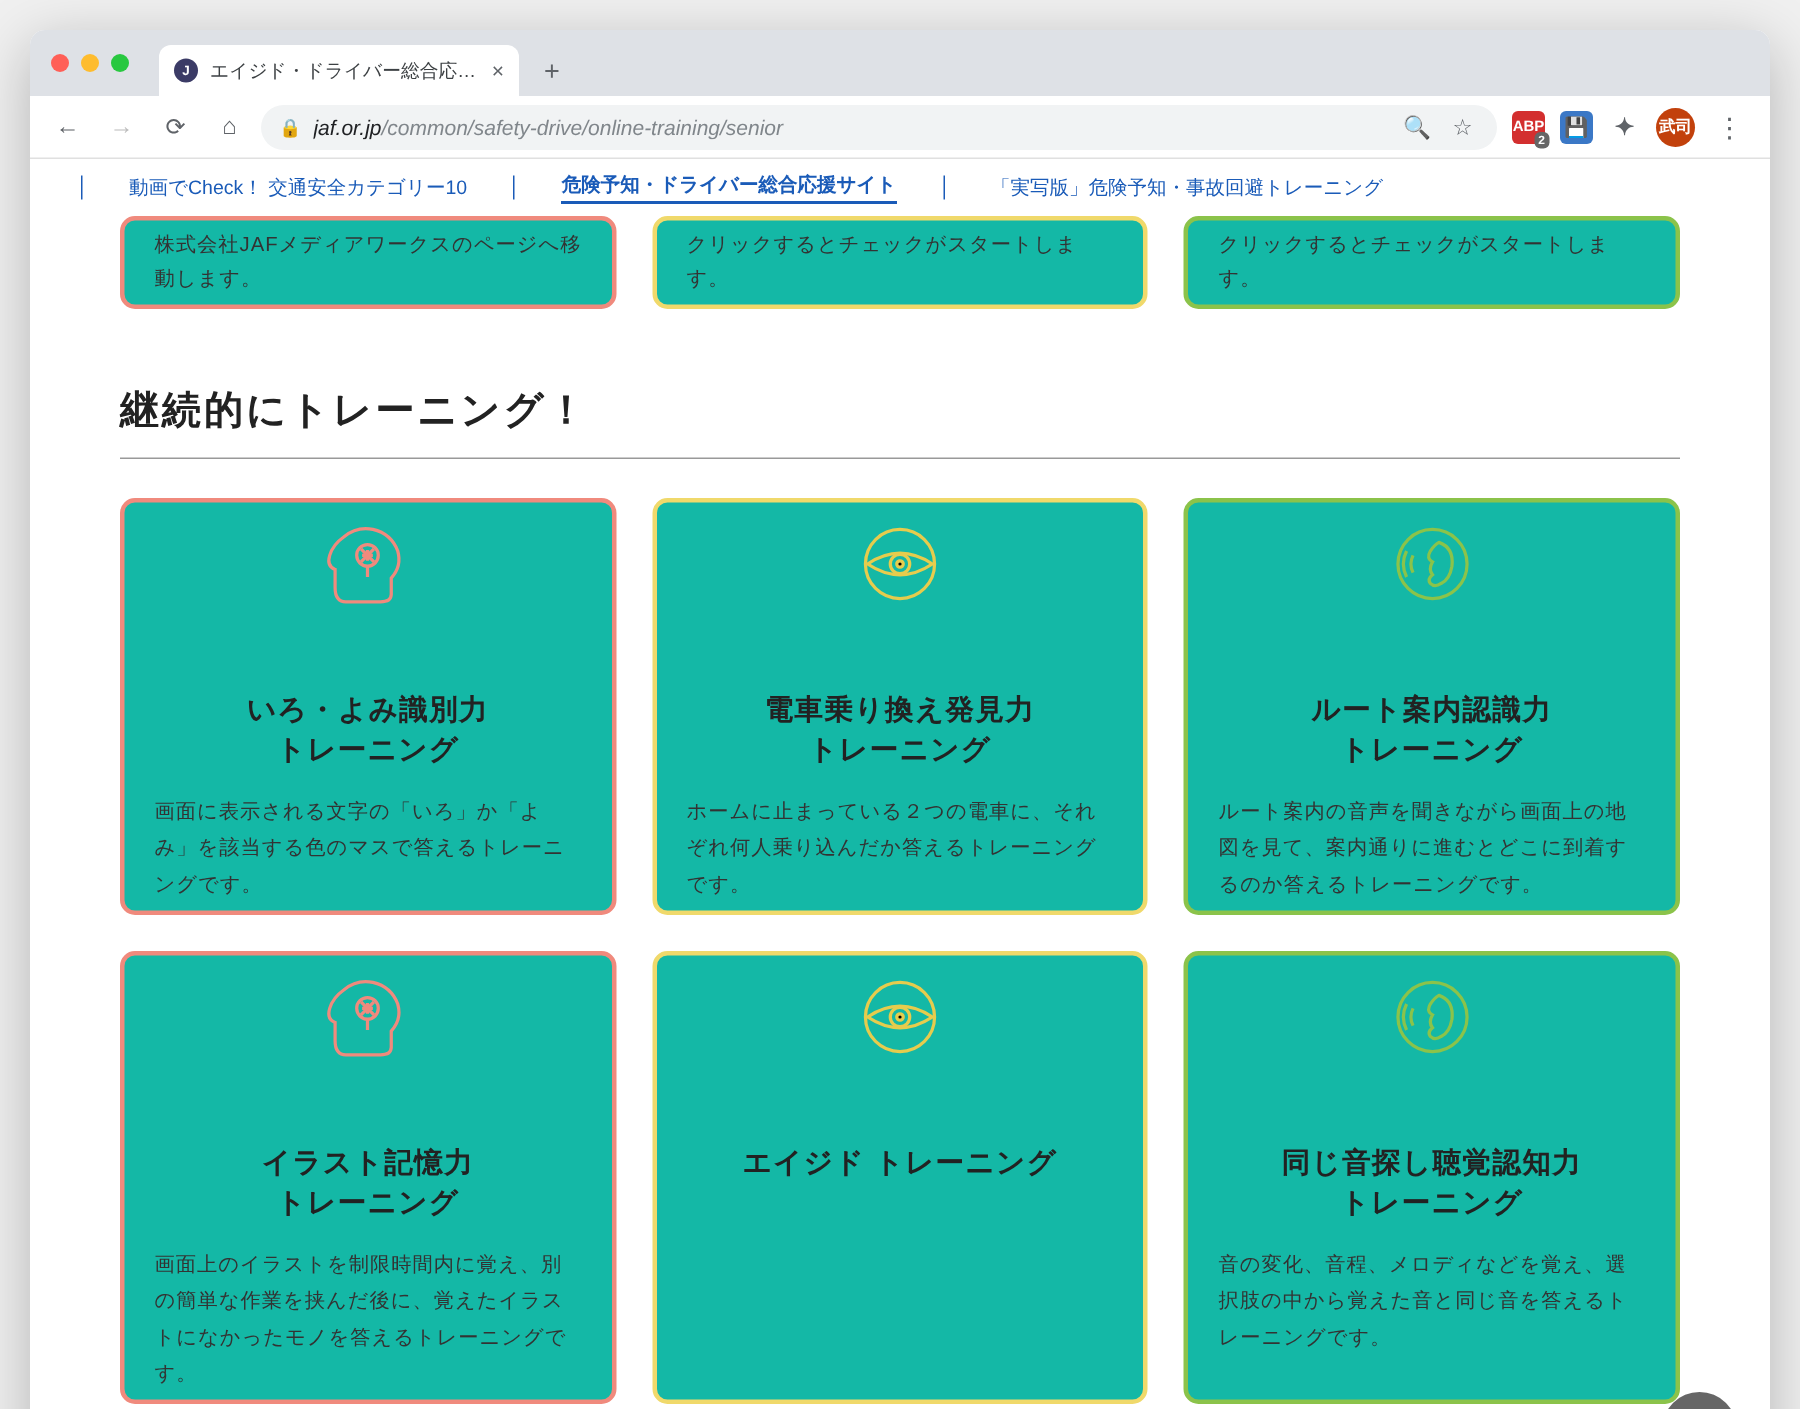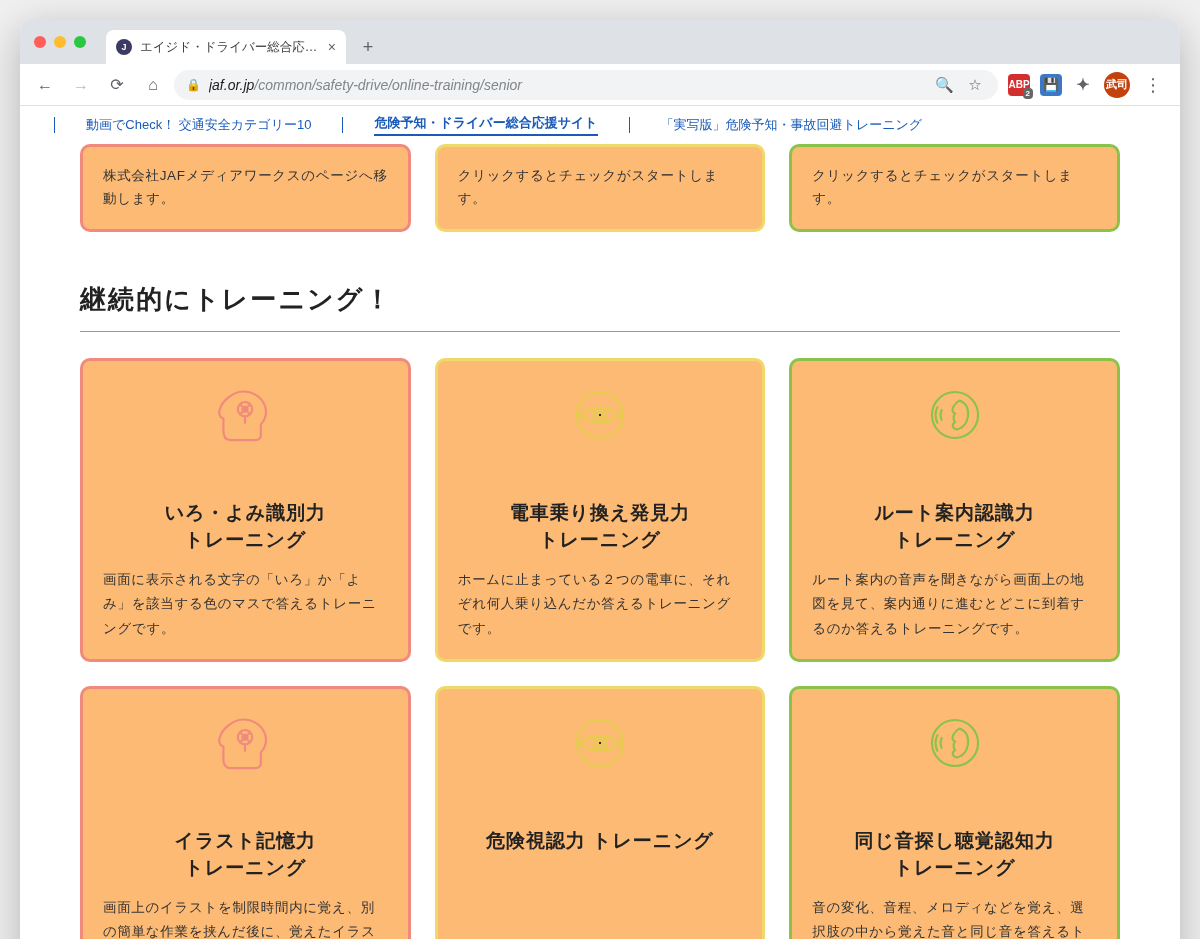--- a/index.html
+++ b/index.html
@@ -146,22 +146,22 @@
 
   .card-row {
     display: grid;
     grid-template-columns: repeat(3, 1fr);
     gap: 24px;
     margin-bottom: 24px;
   }
   .card {
     border: 3px solid;
     border-radius: 10px;
-    padding: 18px 20px;
-    background: #fdba74;
+    padding: 5px 20px;
+    background: #14b8a6;
     cursor: pointer;
   }
   .card.red { border-color: #f08a7d; }
   .card.yellow { border-color: #f0d96b; }
   .card.green { border-color: #8bc34a; }
   .card-top-text {
     font-size: 13.5px;
     color: #333;
     line-height: 1.7;
     letter-spacing: 0.05em;
@@ -343,21 +343,21 @@
         </div>
         <div class="card yellow">
           <div class="card-icon">
             <svg viewBox="0 0 100 100" fill="none" stroke-width="3">
               <circle cx="50" cy="50" r="32"></circle>
               <path d="M20 50 Q50 30 80 50 Q50 70 20 50 Z"></path>
               <circle cx="50" cy="50" r="9"></circle>
               <circle cx="50" cy="50" r="3" fill="currentColor"></circle>
             </svg>
           </div>
-          <div class="card-title">危険視認力 トレーニング</div>
+          <div class="card-title">エイジド トレーニング</div>
         </div>
         <div class="card green">
           <div class="card-icon">
             <svg viewBox="0 0 100 100" fill="none" stroke-width="3">
               <circle cx="50" cy="50" r="32"></circle>
               <path d="M56 30 Q70 35 68 52 Q66 64 58 68 Q52 72 48 68 Q45 64 50 60 Q46 55 50 48 Q44 45 48 38 Q52 32 56 30 Z"></path>
               <path d="M32 42 Q28 50 32 58"></path>
               <path d="M26 38 Q20 50 26 62"></path>
             </svg>
           </div>

